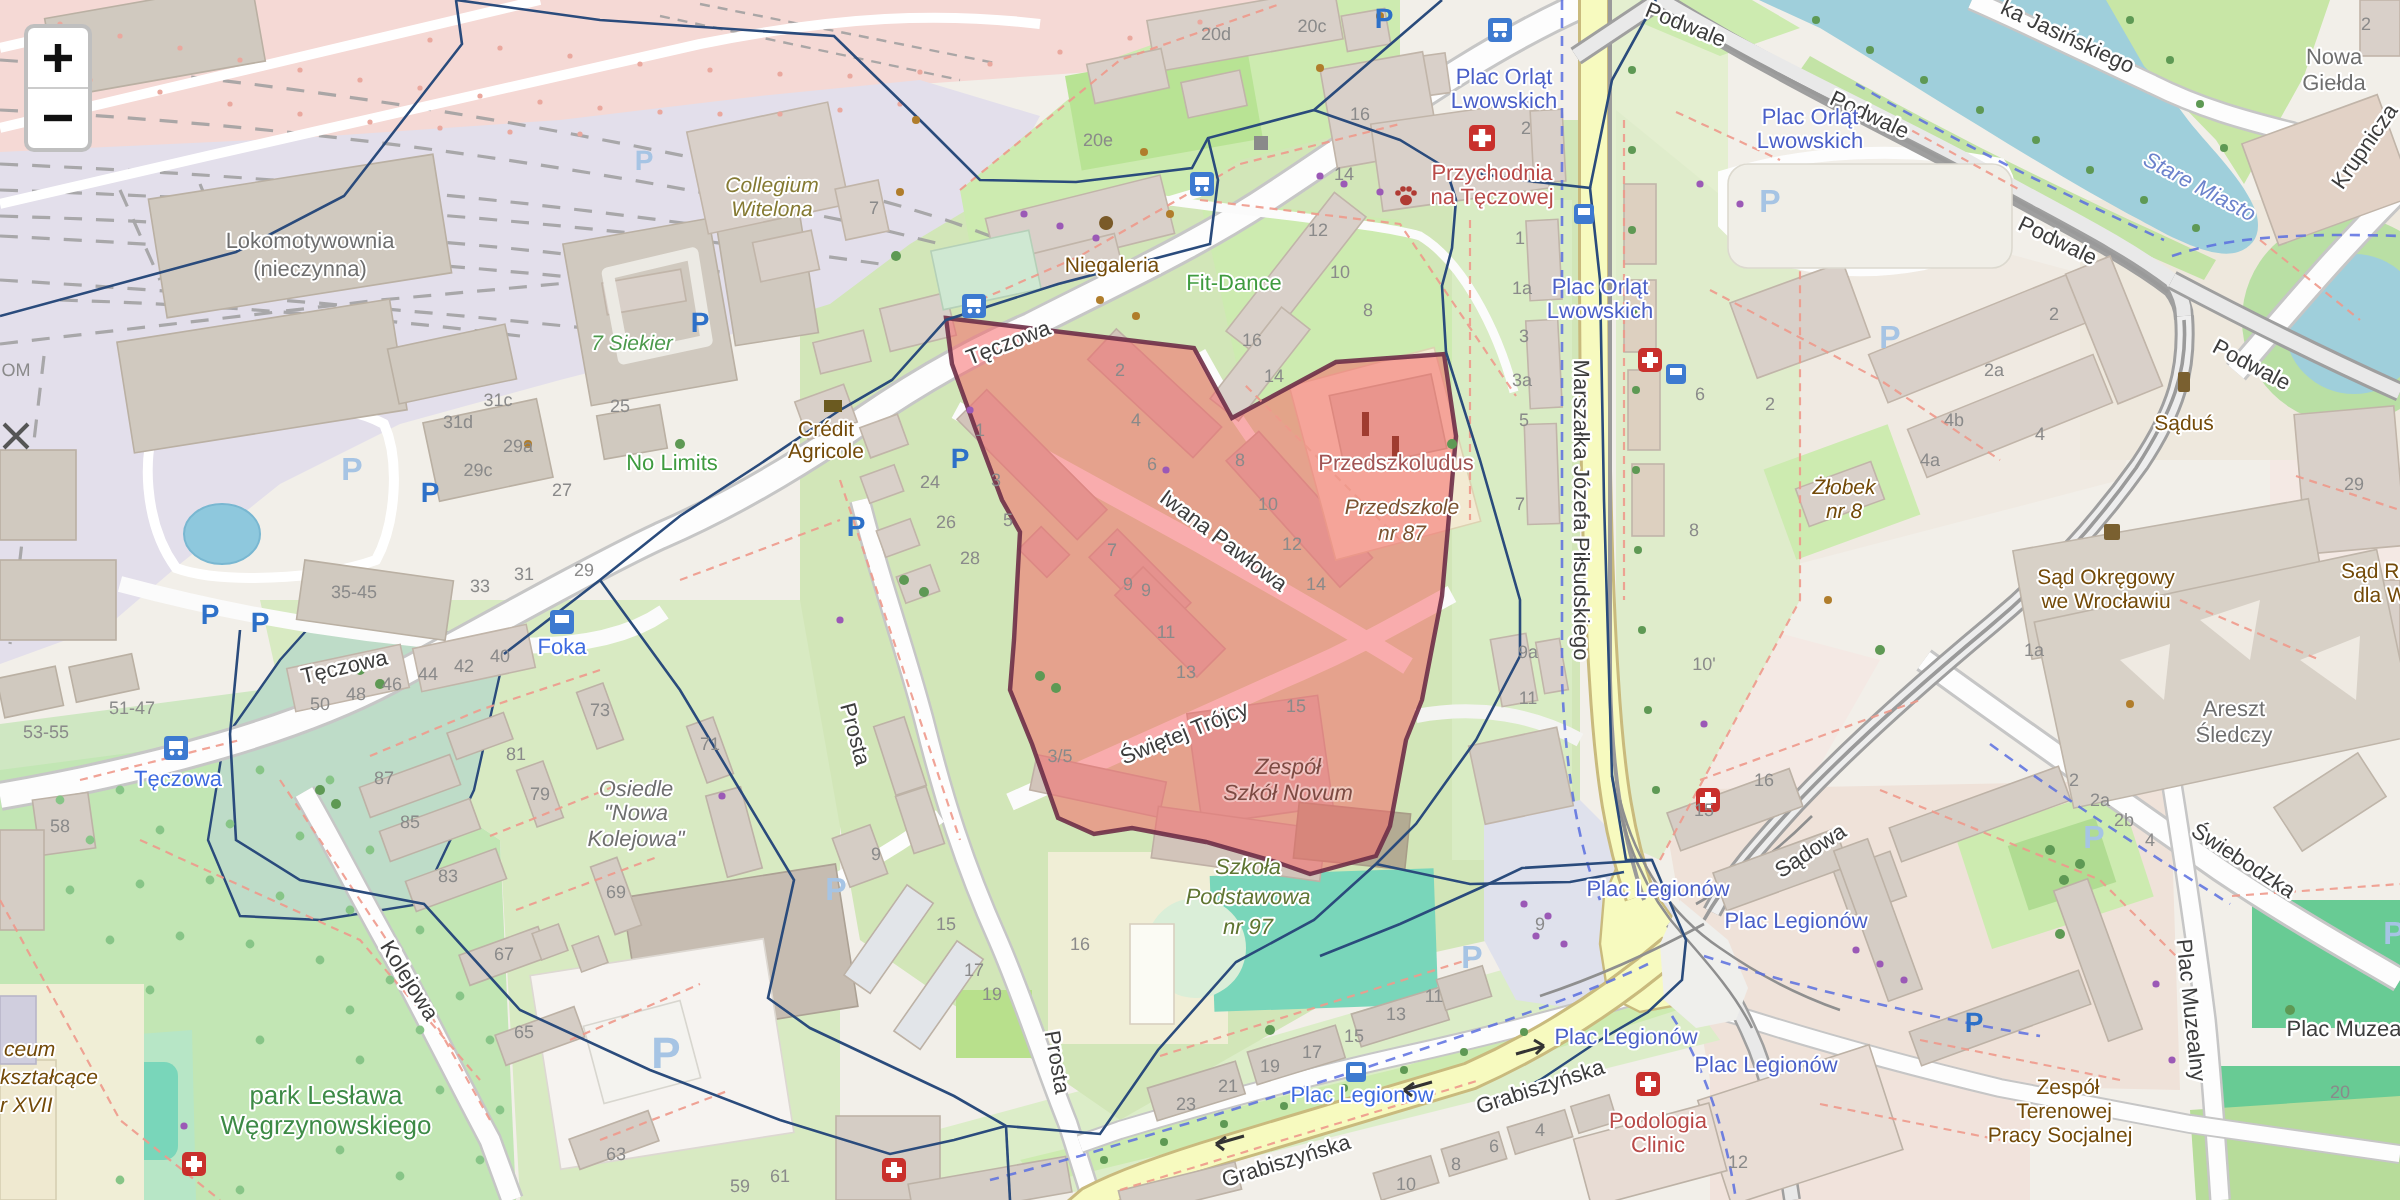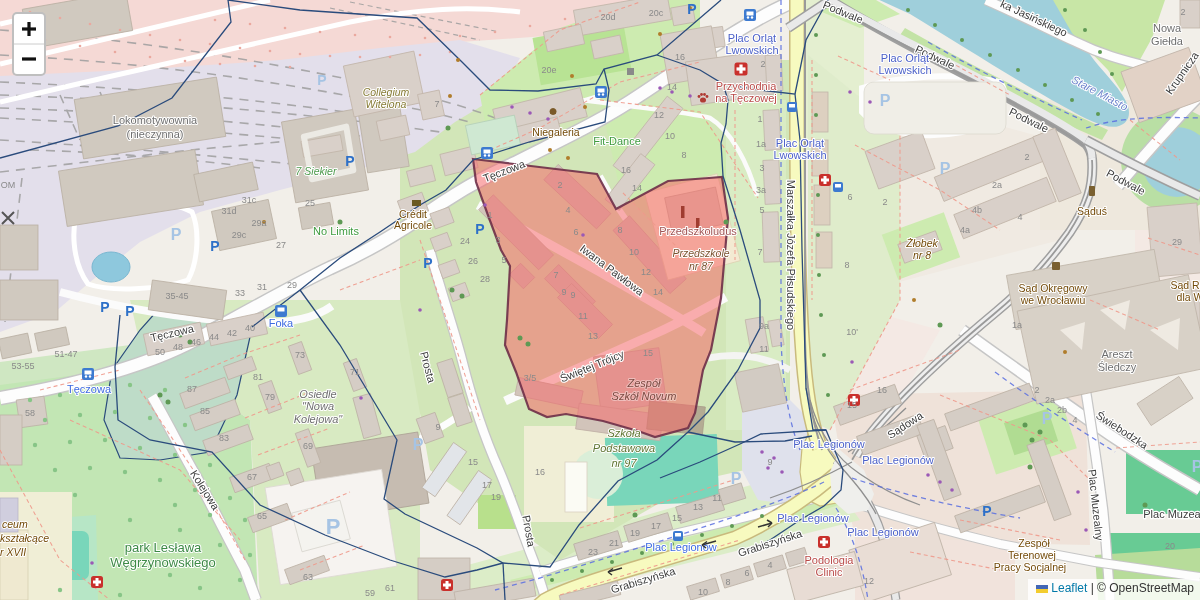--- a/index.html
+++ b/index.html
@@ -980,17 +980,13 @@
 
 <div id="zoomctl">
 <svg width="30" height="60">
 <rect x="8" y="13.4" width="14" height="3.2" fill="#111"></rect>
 <rect x="13.4" y="8" width="3.2" height="14" fill="#111"></rect>
 <line x1="0" y1="30" x2="30" y2="30" stroke="#ccc" stroke-width="1"></line>
 <rect x="8" y="43.4" width="14" height="3.2" fill="#111"></rect>
 </svg>
 </div>
 
-<div id="attrib"><span class="flag"><svg width="12" height="8">
-          <rect width="12" height="4" y="0" fill="#4266b5"></rect>
-          <rect width="12" height="4" y="4" fill="#f3cc2e"></rect>
-        </svg></span> <a>Leaflet</a> <span style="color:#333">| © OpenStreetMap</span></div>
 </div>
 
 </body></html>

